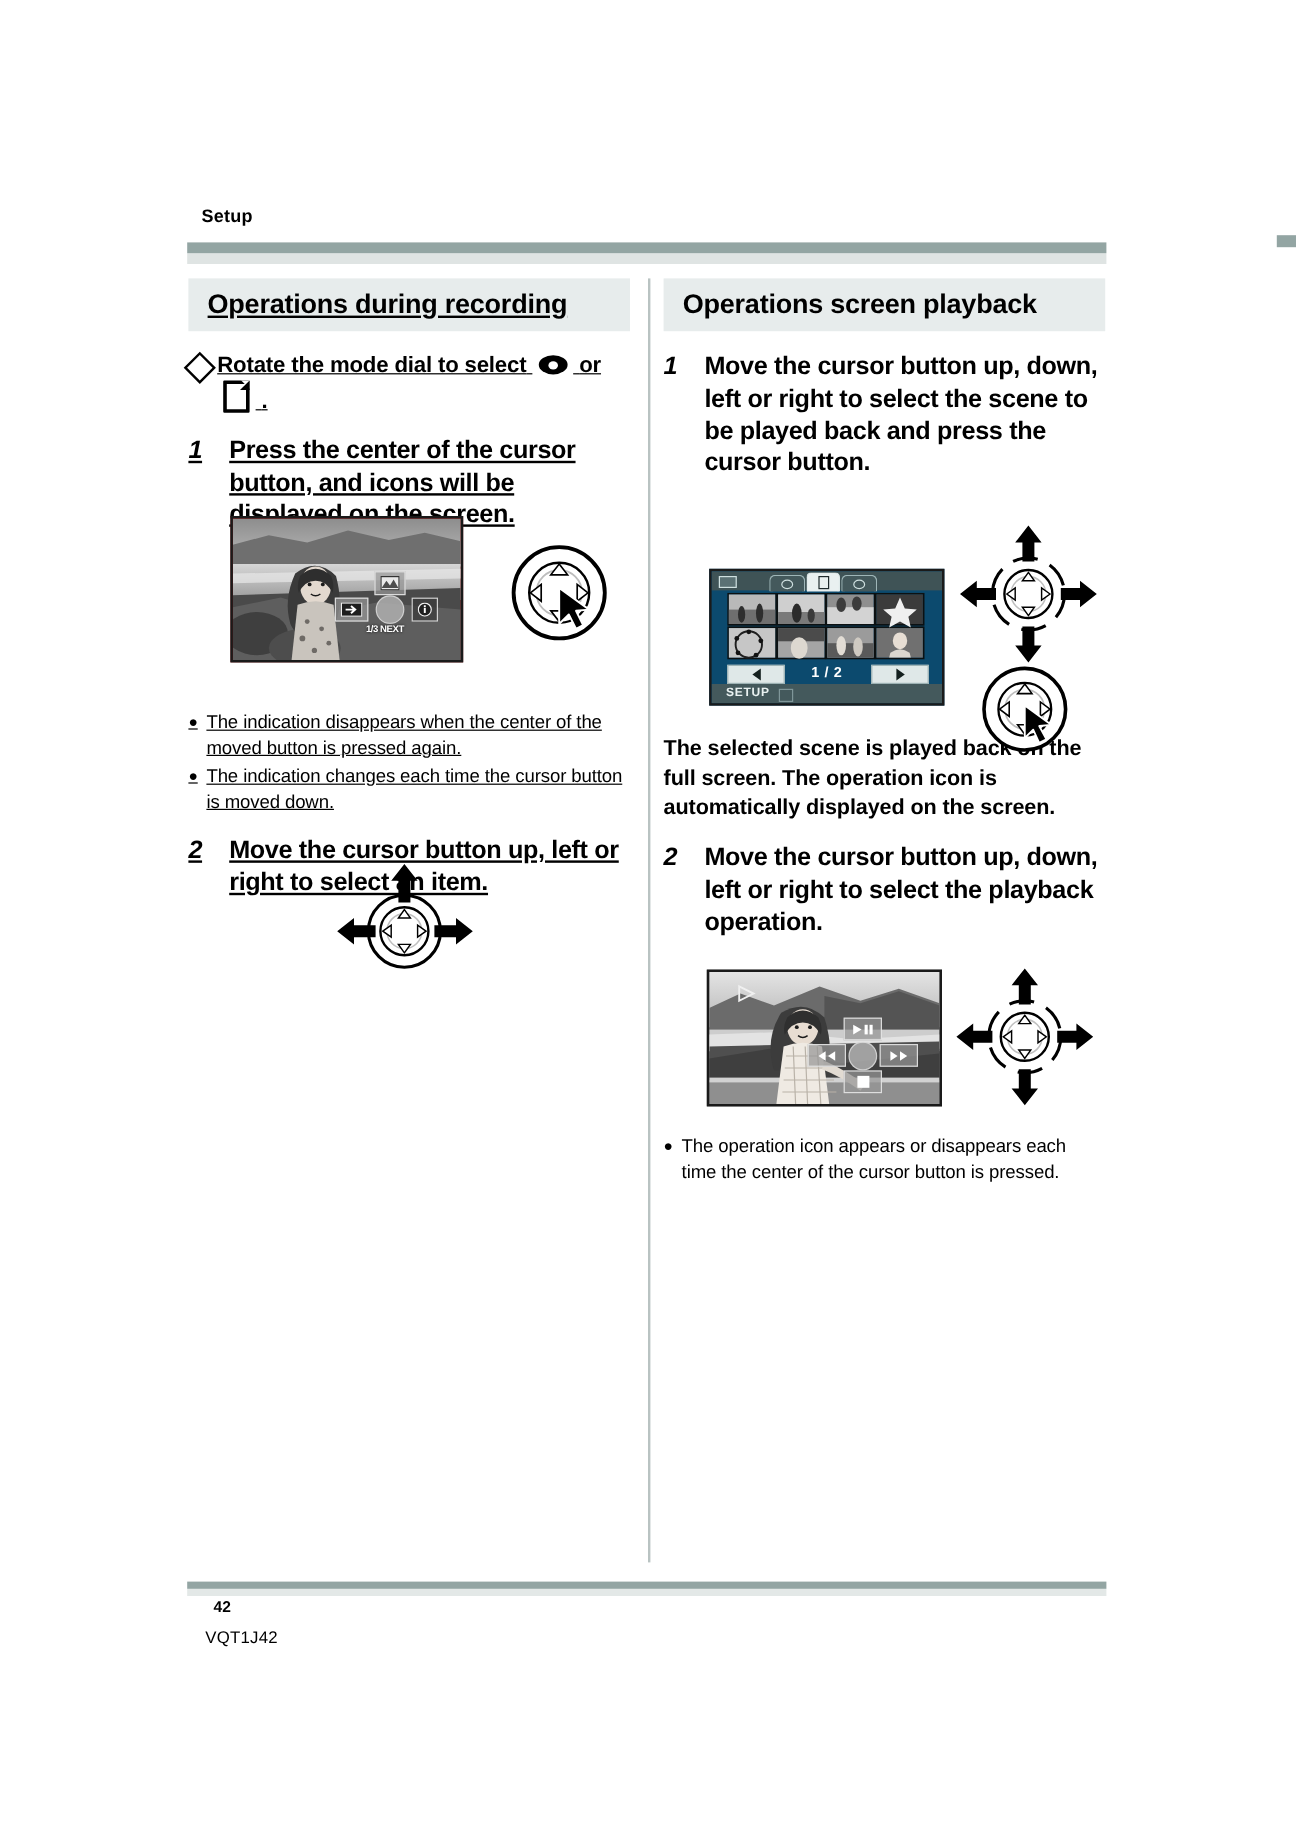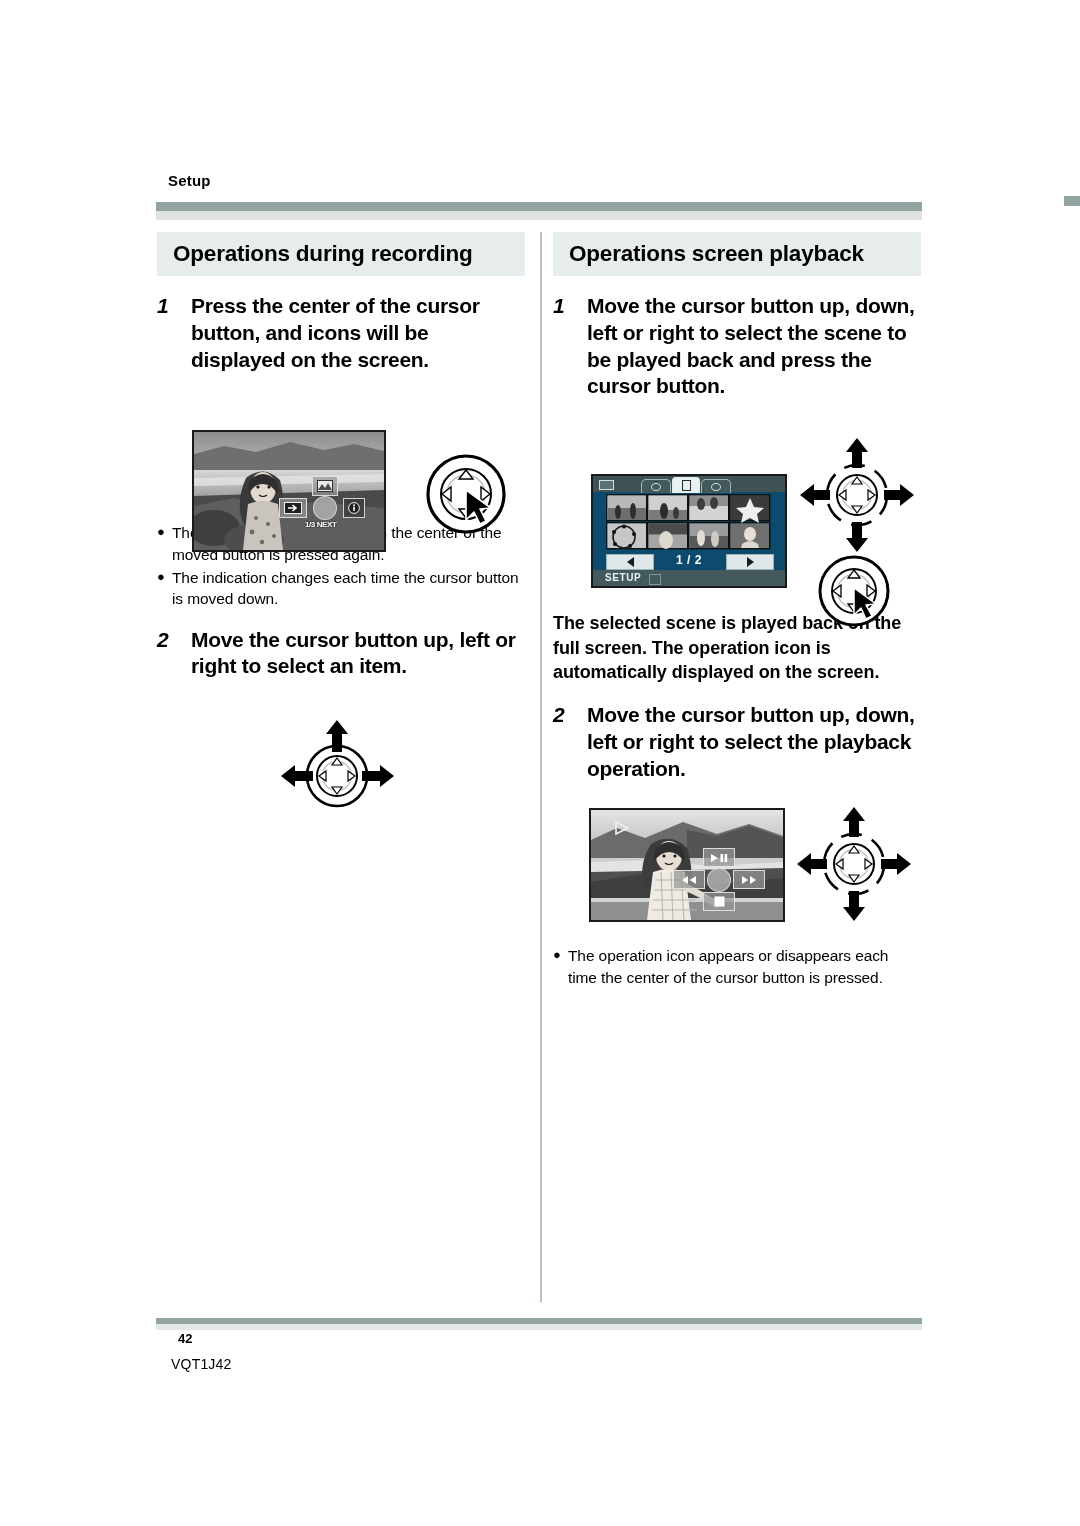--- a/index.html
+++ b/index.html
@@ -40,21 +40,21 @@
     background: #93a5a3;
     box-shadow: 0 9px 0 0 #dfe4e3;
   }
 
   
   .col {
     position: absolute;
     top: 232px;
     width: 368px;
   }
-  .col-left  { left: 157px; }
+  .col-left  { left: 157px; text-decoration: underline; }
   .col-right { left: 553px; }
 
   .col-divider {
     position: absolute;
     left: 540px;
     top: 232px;
     width: 2px;
     height: 1070px;
     background: #b9c3c2;
   }
@@ -265,20 +265,30 @@
   <div class="running-head">Setup</div>
   <div class="head-rule"></div>
   <div class="edge-bar"></div>
 
   <div class="col-divider"></div>
 
   <div class="col col-left">
 
     <div class="section-title">Operations during recording</div>
 
+    <div class="diamond-line">
+      <span class="diamond"></span>
+      <span class="txt">
+        <span>Rotate the mode dial to select</span>
+        <span class="ico ico-tape"></span>
+        <span>or</span><br>
+        <span class="ico ico-card"></span>
+        <span>.</span>
+      </span>
+    </div>
 
     <div class="step">
       <span class="num">1</span>
       <span class="body">Press the center of the cursor button, and icons will be displayed on the screen.</span>
     </div>
 
     <div style="height:136px"></div>
 
     <div class="bullets">
       <div class="bullet">

